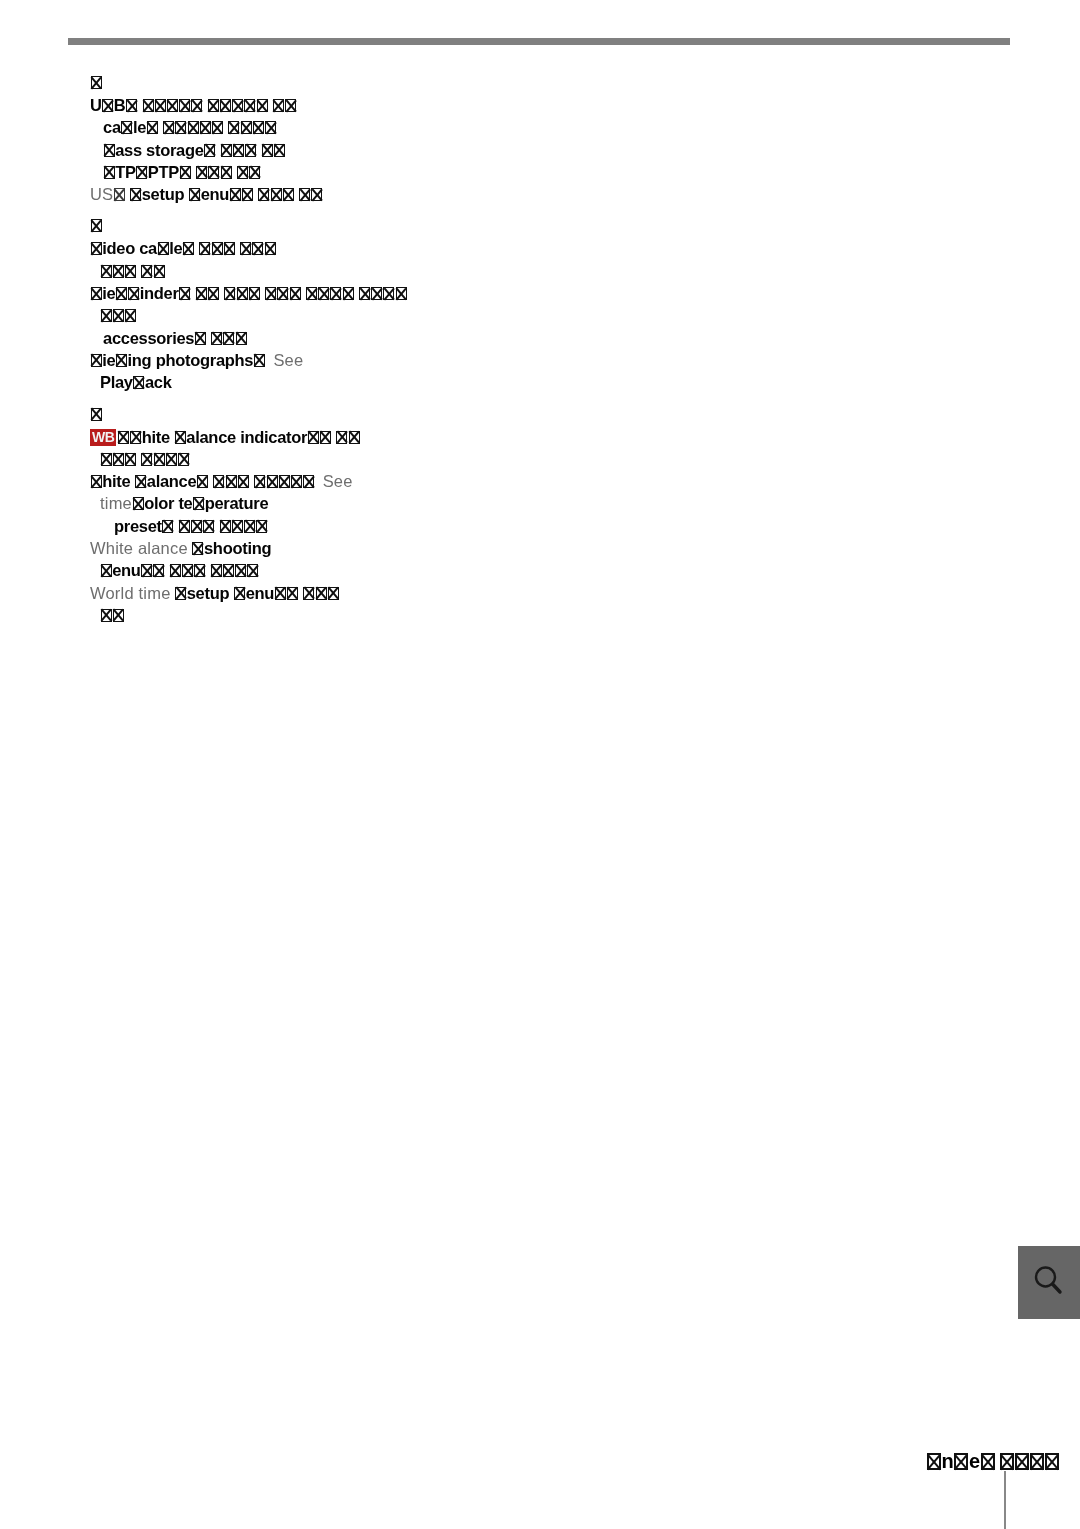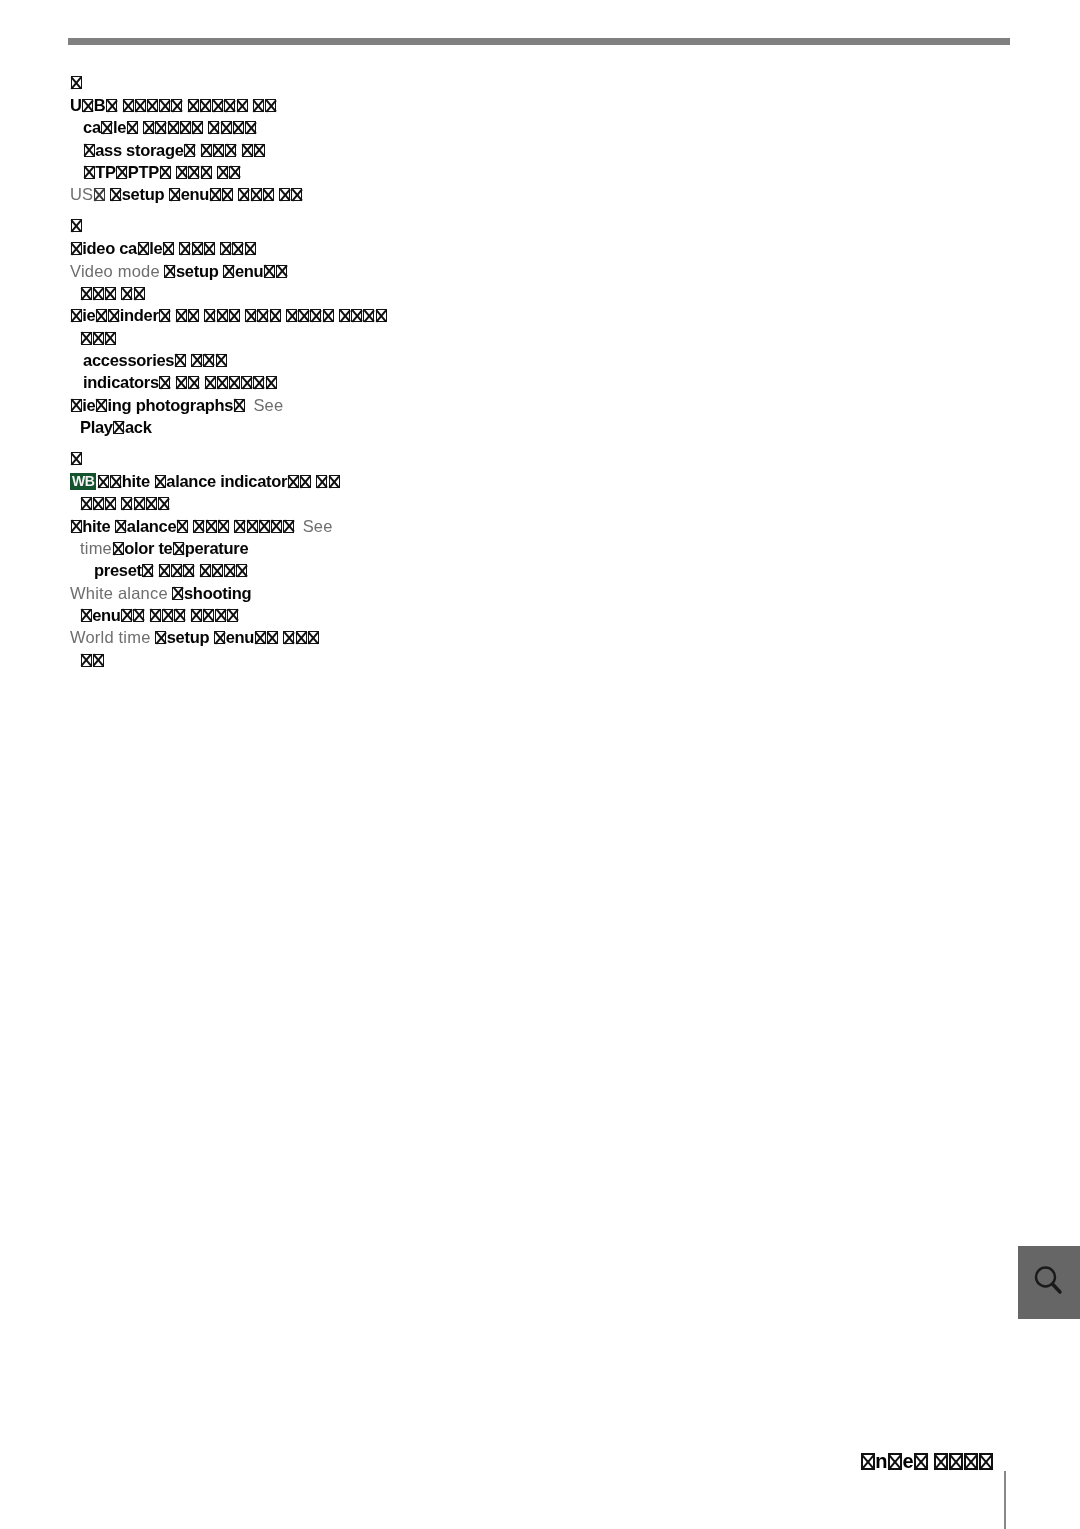--- a/index.html
+++ b/index.html
@@ -28,20 +28,21 @@
   
   .index-column {
     position: absolute;
     left: 70px;
     top: 72px;
     width: 420px;
   }
 
   .letter-group {
     margin-bottom: 10px;
+    margin-left: 20px;
   }
 
   .section-letter {
     font-size: 17px;
     line-height: 22px;
     font-weight: bold;
     color: #000000;
     letter-spacing: 0.2px;
     height: 22px;
   }
@@ -96,21 +97,21 @@
 
   
   .tofu.light { border-color: #3a3a3a; }
   .tofu.light::before, .tofu.light::after { background: #3a3a3a; }
 
   .sp { display: inline-block; width: 4px; }
 
   
   .wb-badge {
     display: inline-block;
-    background: #14532d;
+    background: #b91c1c;
     color: #f2f2f2;
     font-weight: bold;
     font-size: 14px;
     line-height: 17px;
     padding: 0 2px;
     letter-spacing: -0.5px;
     vertical-align: 1px;
     margin-right: 1px;
   }
 
@@ -124,21 +125,21 @@
     background: #666666;
   }
   .thumb-tab svg { position: absolute; left: 13px; top: 16px; }
 
   
   .footer {
     position: absolute;
     left: 860px;
     top: 1448px;
     width: 200px;
-    text-align: left;
+    text-align: right;
     font-size: 20px;
     line-height: 26px;
     font-weight: bold;
     color: #000;
   }
   .footer .tofu {
     width: 14px;
     height: 17px;
     vertical-align: -2px;
     border-width: 2px;
@@ -174,31 +175,29 @@
 
     <div class="entry"><span class="g">US<span class="tofu light"></span></span><span class="sp"></span><span class="b"><span class="tofu"></span>setup <span class="tofu"></span>enu<span class="tofu"></span><span class="tofu"></span> <span class="tofu"></span><span class="tofu"></span><span class="tofu"></span> <span class="tofu"></span><span class="tofu"></span></span></div>
   </div>
 
   <div class="letter-group">
     <div class="section-letter"><span class="tofu"></span></div>
 
     <div class="entry"><span class="b"><span class="tofu"></span>ideo ca<span class="tofu"></span>le<span class="tofu"></span> <span class="tofu"></span><span class="tofu"></span><span class="tofu"></span> <span class="tofu"></span><span class="tofu"></span><span class="tofu"></span></span></div>
 
 
-    <div class="entry"><span class="g">Video mode</span><span class="sp"></span><span class="b"><span class="tofu"></span>setup <span class="tofu"></span>enu<span class="tofu"></span><span class="tofu"></span></span></div>
     <div class="entry ind3"><span class="b"><span class="tofu"></span><span class="tofu"></span><span class="tofu"></span> <span class="tofu"></span><span class="tofu"></span></span></div>
 
 
     <div class="entry"><span class="b"><span class="tofu"></span>ie<span class="tofu"></span><span class="tofu"></span>inder<span class="tofu"></span> <span class="tofu"></span><span class="tofu"></span> <span class="tofu"></span><span class="tofu"></span><span class="tofu"></span> <span class="tofu"></span><span class="tofu"></span><span class="tofu"></span> <span class="tofu"></span><span class="tofu"></span><span class="tofu"></span><span class="tofu"></span> <span class="tofu"></span><span class="tofu"></span><span class="tofu"></span><span class="tofu"></span></span></div>
     <div class="entry ind3"><span class="b"><span class="tofu"></span><span class="tofu"></span><span class="tofu"></span></span></div>
 
     <div class="entry ind1"><span class="b">accessories<span class="tofu"></span> <span class="tofu"></span><span class="tofu"></span><span class="tofu"></span></span></div>
 
 
-    <div class="entry ind1"><span class="b">indicators<span class="tofu"></span> <span class="tofu"></span><span class="tofu"></span> <span class="tofu"></span><span class="tofu"></span><span class="tofu"></span><span class="tofu"></span><span class="tofu"></span><span class="tofu"></span></span></div>
 
     <div class="entry"><span class="b"><span class="tofu"></span>ie<span class="tofu"></span>ing photographs<span class="tofu"></span></span><span class="sp"></span><span class="sp"></span><span class="g">See</span></div>
     <div class="entry ind3"><span class="b">Play<span class="tofu"></span>ack</span></div>
   </div>
 
   <div class="letter-group">
     <div class="section-letter"><span class="tofu"></span></div>
 
     <div class="entry"><span class="wb-badge">WB</span><span class="b"><span class="tofu"></span><span class="tofu"></span>hite <span class="tofu"></span>alance indicator<span class="tofu"></span><span class="tofu"></span> <span class="tofu"></span><span class="tofu"></span></span></div>
     <div class="entry ind3"><span class="b"><span class="tofu"></span><span class="tofu"></span><span class="tofu"></span> <span class="tofu"></span><span class="tofu"></span><span class="tofu"></span><span class="tofu"></span></span></div>

